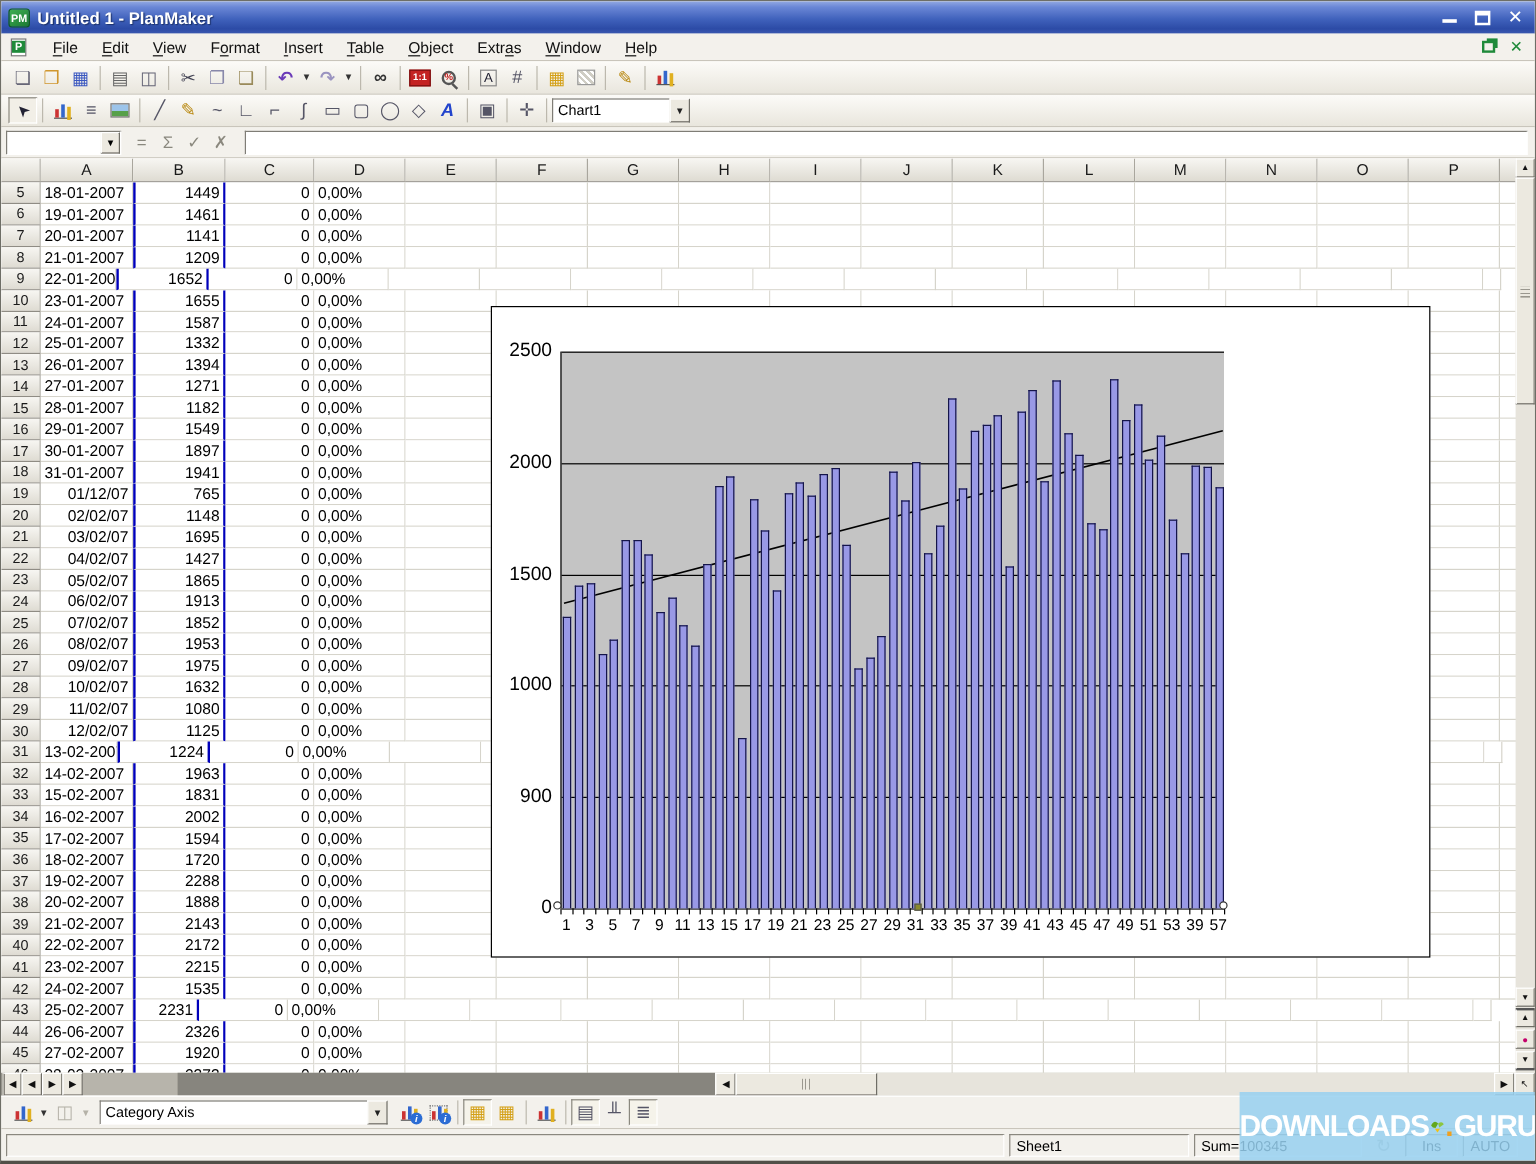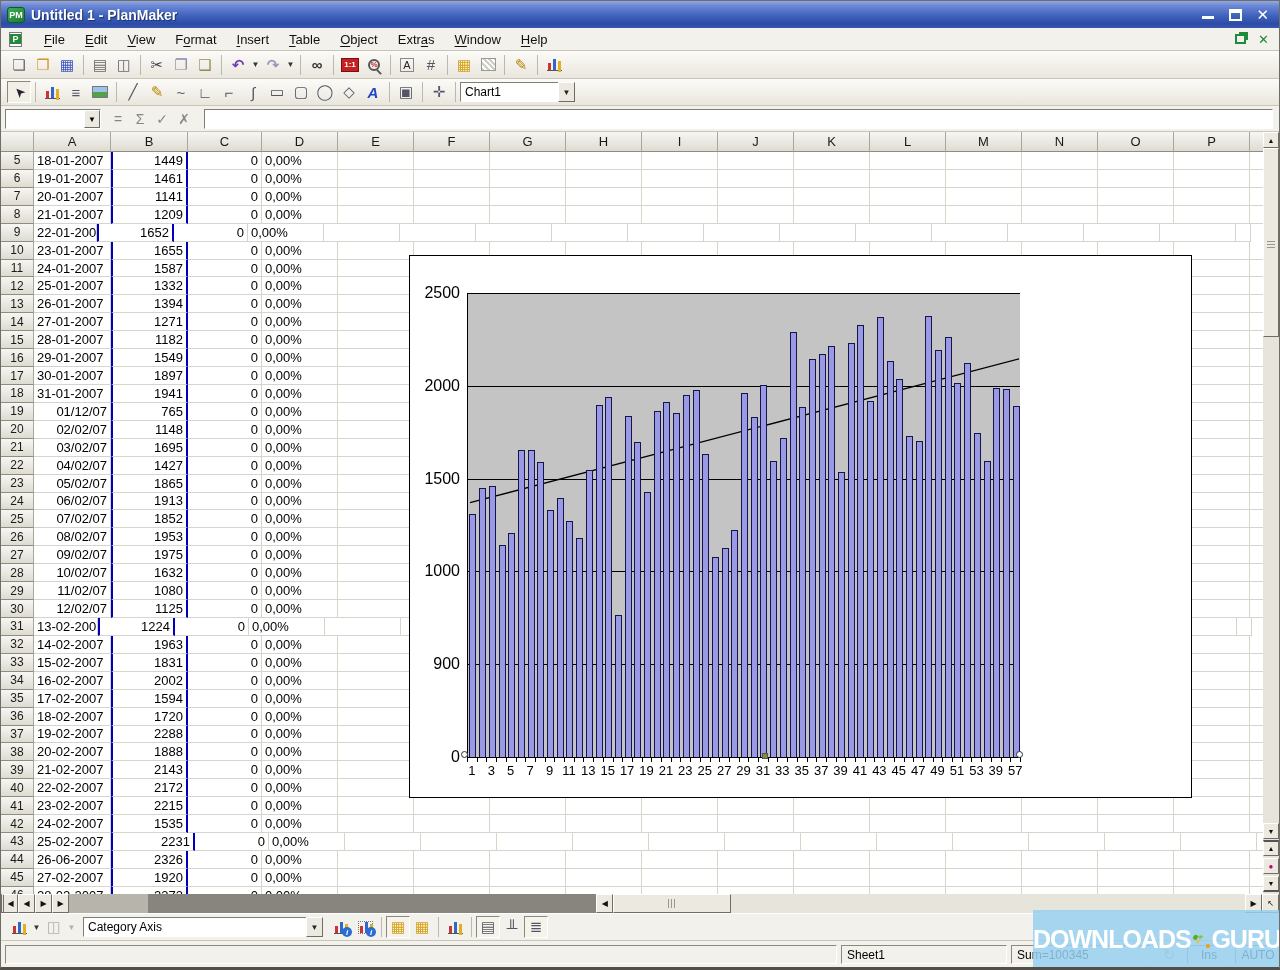--- a/index.html
+++ b/index.html
@@ -1031,21 +1031,21 @@
           <span class="cell " style="width: 76px;"></span>
           <span class="cell " style="width: 76px;"></span>
           <span class="cell " style="width: 76px;"></span>
           <span class="cell " style="width: 76px;"></span>
           <span class="cell " style="width: 76px;"></span>
           <span class="cell " style="width: 15px;"></span>
         </div>
         <div class="grow" style="height: 17.93px;">
           <span class="hcell" style="width: 33px; font-size: 12px;">43</span>
           <span class="cell " style="width: 77px;">25-02-2007</span>
-          <span class="cell r colB" style="width: 84px;">2231</span>
+          <span class="cell r colB" style="width: 55px;">2231</span>
           <span class="cell r" style="width: 74px;">0</span>
           <span class="cell " style="width: 76px;">0,00%</span>
           <span class="cell " style="width: 76px;"></span>
           <span class="cell " style="width: 76px;"></span>
           <span class="cell " style="width: 76px;"></span>
           <span class="cell " style="width: 76px;"></span>
           <span class="cell " style="width: 76px;"></span>
           <span class="cell " style="width: 76px;"></span>
           <span class="cell " style="width: 76px;"></span>
           <span class="cell " style="width: 76px;"></span>
@@ -1343,21 +1343,21 @@
         <span class="mbars"></span>
       </span>
     <span class="tsep"></span>
     <span class="tbtn lit">▤</span>
     <span class="tbtn">╨</span>
     <span class="tbtn lit">≣</span>
   </div>
 
   <div class="statusbar">
     <span class="sfield" style="width:832px;"></span>
-    <span class="sfield" style="width:166px;">Sheet1</span>
+    <span class="sfield" style="width:150px;">Sheet1</span>
     <span class="sfield" style="width:140px;">Sum=100345</span>
     <span class="srefresh">↻</span>
     <span class="sfield" style="width:44px;justify-content:center;">Ins</span>
     <span class="sfield" style="width:46px;justify-content:center;">AUTO</span>
   </div>
 
   <div class="watermark">
     <span class="wmtext">DOWNLOADS</span>
     <svg width="26" height="24" viewBox="0 0 26 24">
       <path d="M3 10 Q8 0 14 7 L10 14 Q5 14 3 10 Z" fill="#63a71c"></path>

